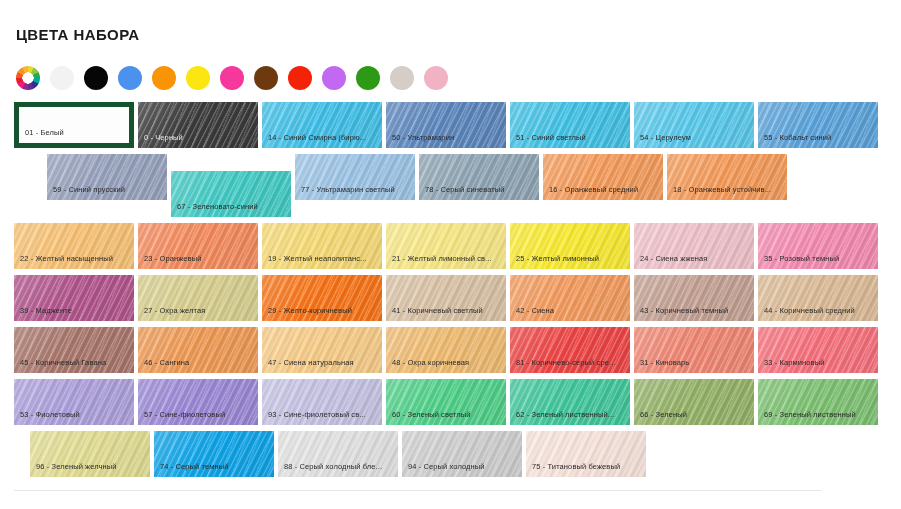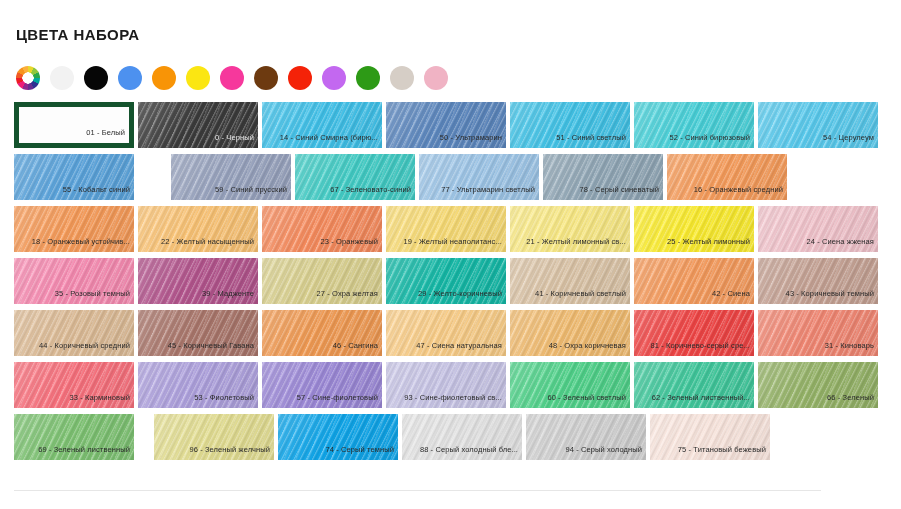--- a/index.html
+++ b/index.html
@@ -13,21 +13,20 @@
     font-family: "Liberation Sans", sans-serif;
     overflow: hidden;
     position: relative;
   }
 
   .page {
     position: relative;
     width: 835px;
     height: 509px;
     box-sizing: border-box;
-    text-align: right;
   }
 
   
   .page-title {
     position: absolute;
     left: 16px;
     top: 17px;
     font-size: 15px;
     font-weight: bold;
     letter-spacing: 0.4px;
@@ -172,37 +171,33 @@
         <div class="label">14 - Синий Смирна (бирю...</div>
       </div>
       <div class="swatch" style="background: rgb(91, 134, 189);">
         <div class="tex"></div>
         <div class="label">50 - Ультрамарин</div>
       </div>
       <div class="swatch" style="background: rgb(65, 194, 230);">
         <div class="tex"></div>
         <div class="label">51 - Синий светлый</div>
       </div>
-      <div class="swatch" style="background: rgb(72, 208, 216);">
-        <div class="tex"></div>
-        <div class="label">52 - Синий бирюзовый</div>
-      </div>
       <div class="swatch" style="background: rgb(88, 201, 236);">
         <div class="tex"></div>
         <div class="label">54 - Церулеум</div>
       </div>
       <div class="swatch" style="background: rgb(90, 163, 219);">
         <div class="tex"></div>
         <div class="label">55 - Кобальт синий</div>
       </div>
       <div class="swatch" style="background: rgb(151, 162, 189); margin-left: 33px;">
         <div class="tex"></div>
         <div class="label">59 - Синий прусский</div>
       </div>
-      <div class="swatch" style="background: rgb(65, 203, 196);">
+      <div class="swatch" style="background: rgb(65, 203, 196); margin-top: 17px;">
         <div class="tex"></div>
         <div class="label">67 - Зеленовато-синий</div>
       </div>
       <div class="swatch" style="background: rgb(156, 196, 230);">
         <div class="tex"></div>
         <div class="label">77 - Ультрамарин светлый</div>
       </div>
       <div class="swatch" style="background: rgb(143, 165, 180);">
         <div class="tex"></div>
         <div class="label">78 - Серый синеватый</div>
@@ -244,21 +239,21 @@
         <div class="label">35 - Розовый темный</div>
       </div>
       <div class="swatch" style="background: rgb(178, 84, 140);">
         <div class="tex"></div>
         <div class="label">39 - Мадженте</div>
       </div>
       <div class="swatch" style="background: rgb(216, 207, 142);">
         <div class="tex"></div>
         <div class="label">27 - Охра желтая</div>
       </div>
-      <div class="swatch" style="background: #14b8a6; text-decoration: underline;">
+      <div class="swatch" style="background: #f97316; text-decoration: underline;">
         <div class="tex"></div>
         <div class="label">29 - Желто-коричневый</div>
       </div>
       <div class="swatch" style="background: rgb(217, 194, 165);">
         <div class="tex"></div>
         <div class="label">41 - Коричневый светлый</div>
       </div>
       <div class="swatch" style="background: rgb(244, 154, 92);">
         <div class="tex"></div>
         <div class="label">42 - Сиена</div>

